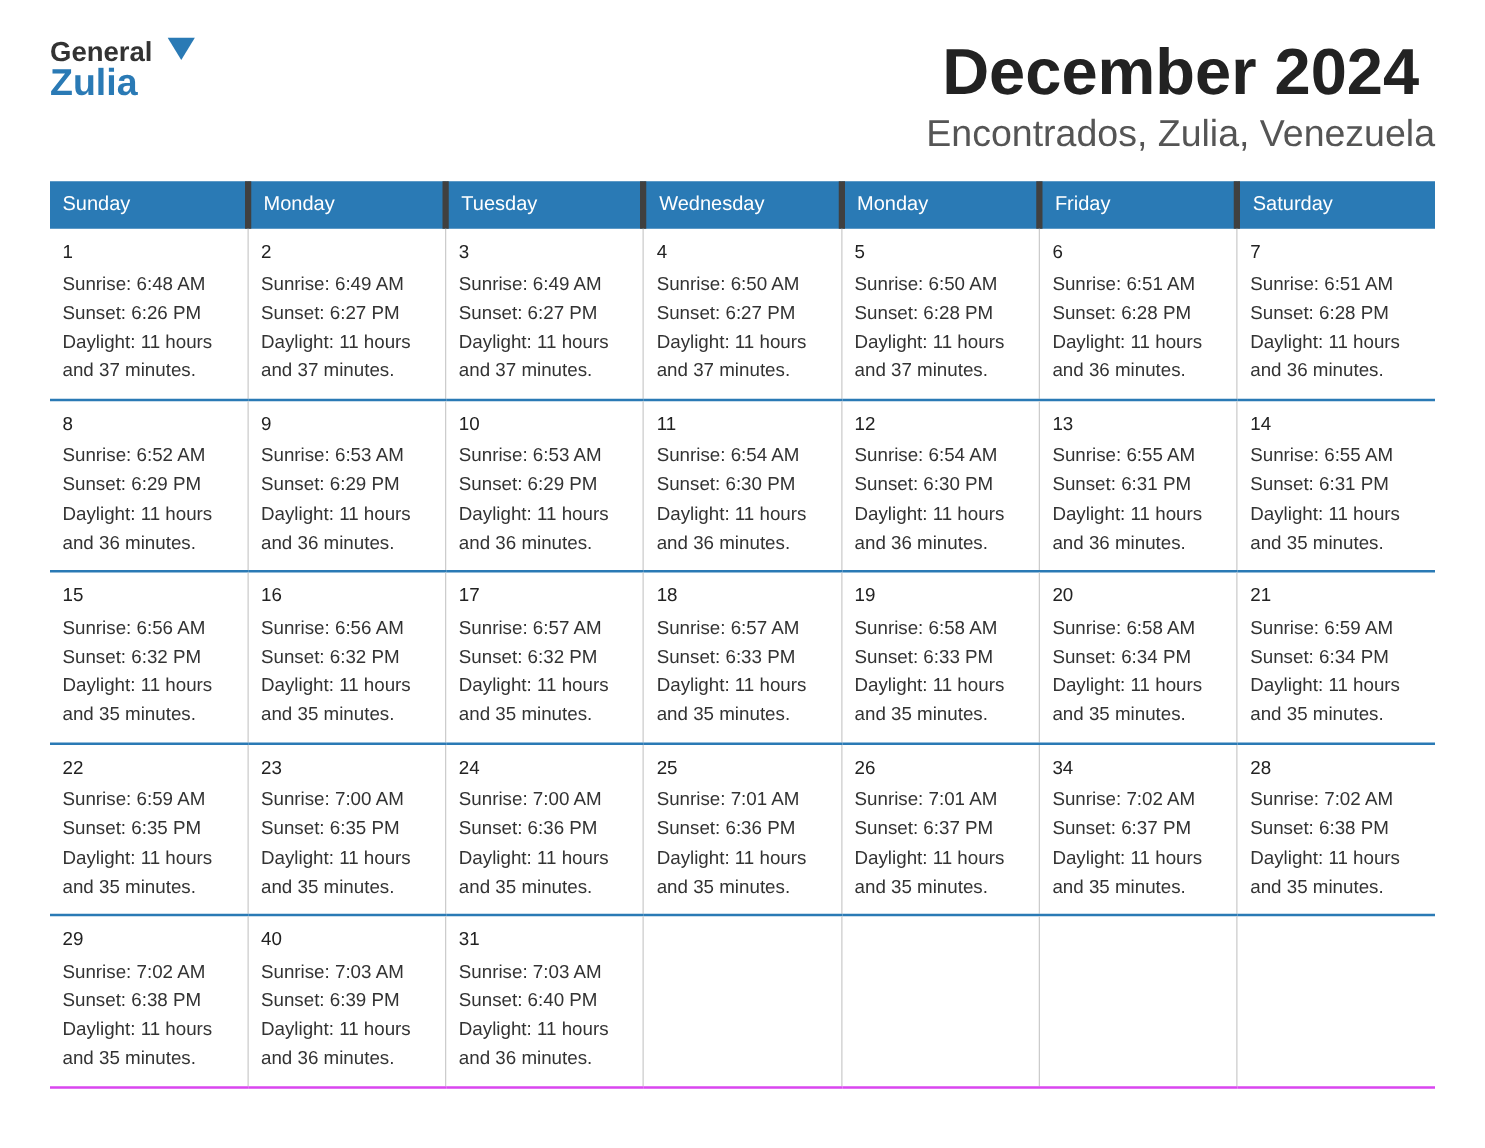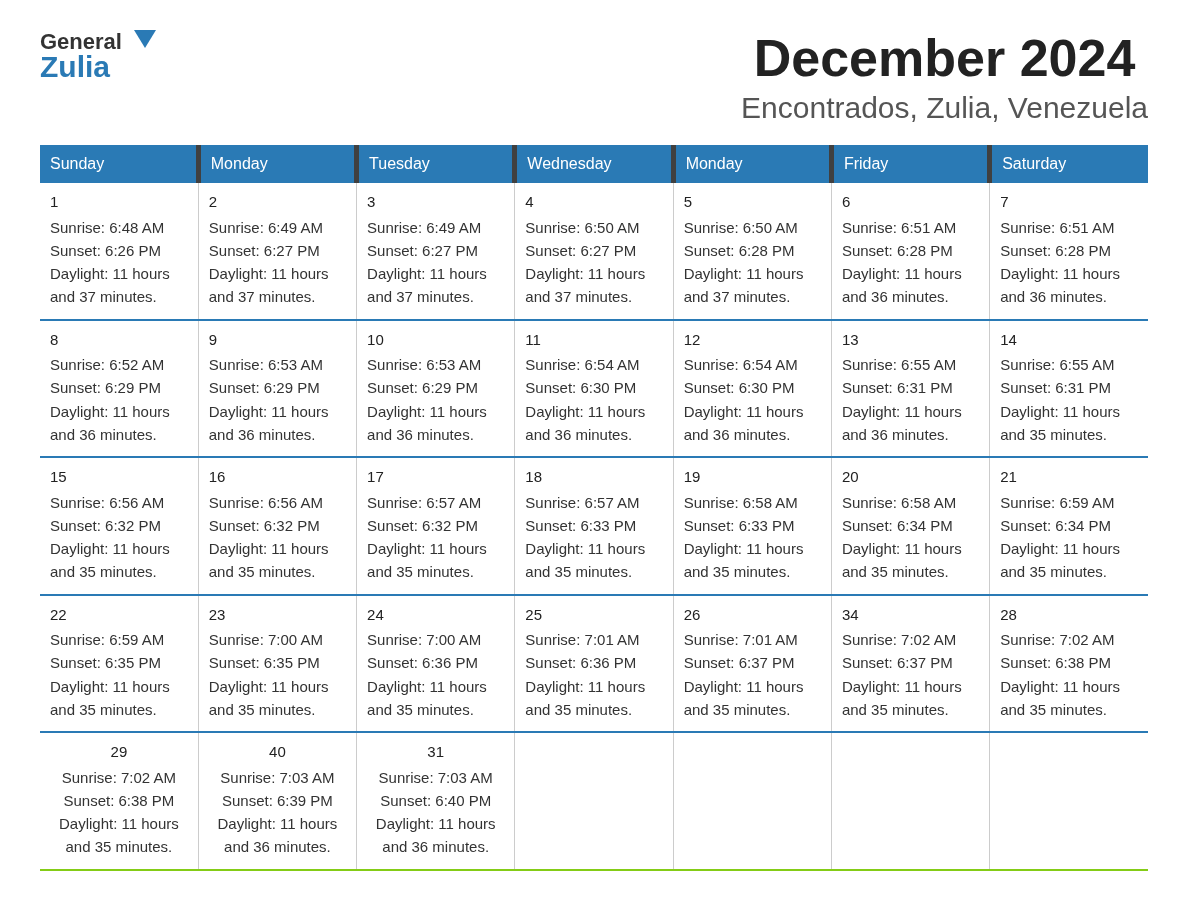--- a/index.html
+++ b/index.html
@@ -74,22 +74,21 @@
     }
     .day-info {
       font-size: 15px;
       color: #333;
       line-height: 1.55;
     }
     .empty-cell {
       background: #fff;
     }
     tbody tr:last-child td {
-      border-bottom: 2px solid #84cc16;
-      text-align: center;
+      border-bottom: 2px solid #d946ef;
     }
   </style>
 </head>
 <body>
 
 <div class="header-area">
   <div class="logo">
     <div style="font-size:22px; font-weight:bold; color:#333; line-height:1.1;">
       <span style="color:#333;">General</span><span style="display:inline-block; width:0; height:0; border-left:10px solid transparent; border-right:0px solid transparent; border-top:0px solid transparent; position:relative;"></span><svg width="22" height="20" style="vertical-align:middle; margin-left:2px; position:relative; top:-3px;">
           <polygon points="0,0 22,0 11,18" fill="#2a7ab5"></polygon>

